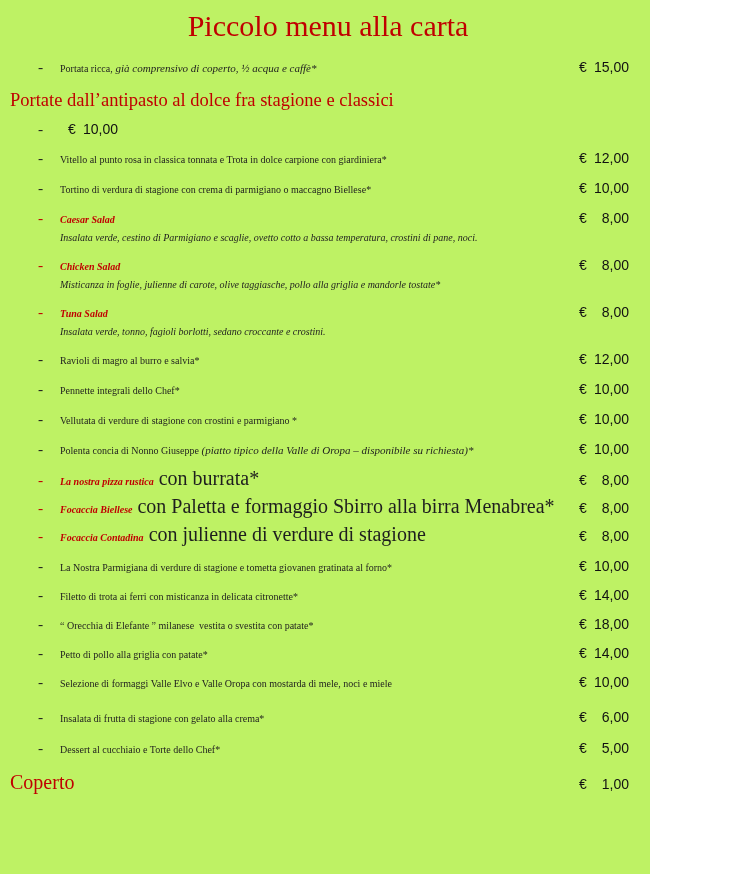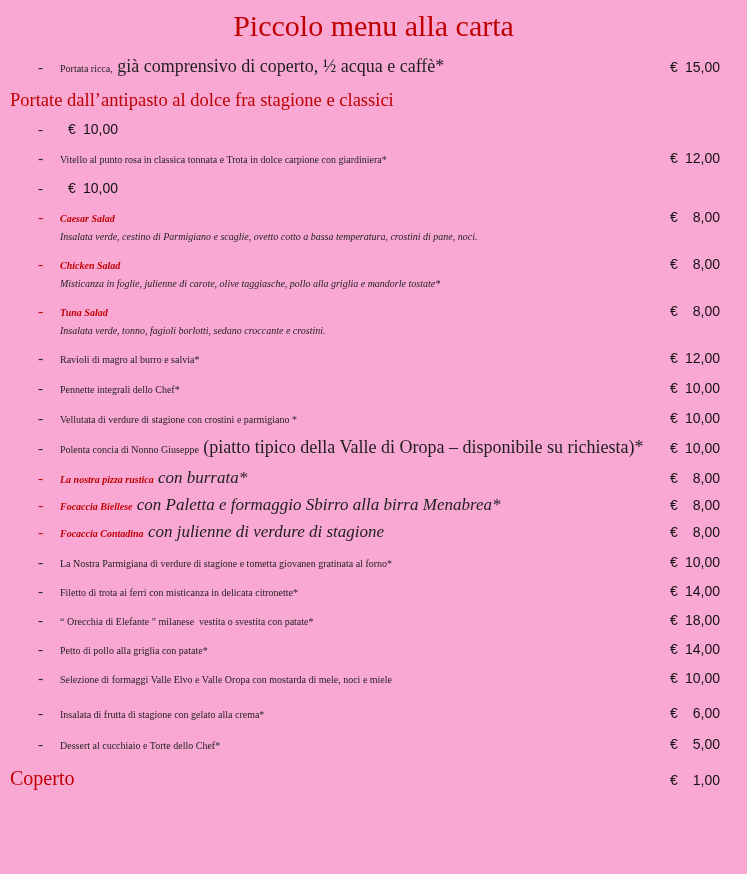--- a/index.html
+++ b/index.html
@@ -1,24 +1,24 @@
 <!DOCTYPE html>
 <html style="--accent: #C00000;"><head>
 <meta charset="utf-8">
 <style>
   :root { --accent:#C00000; --ink:#1E1E1E; }
   * { margin:0; padding:0; box-sizing:border-box; }
   html,body { background:#fff; }
   .page {
     position:relative;
-    width:747px; height:874px;
-    background:#f9a8d4;
+    width:650px; height:874px;
+    background:#bef264;
     color:var(--ink);
     font-family:"Liberation Serif","DejaVu Serif",serif;
-    padding:6px 27px 0 10px;
+    padding:6px 21px 0 10px;
     overflow:hidden;
   }
   .title-band { margin:0 -27px 0 -10px; text-align:center; }
   .title {
     font-family:"Liberation Serif","DejaVu Serif",serif;
     font-weight:400;
     font-size:30px;
     line-height:40px;
     color:var(--accent);
   }
@@ -30,22 +30,22 @@
   }
   .h-proposta { margin-top:34px; }
   .h-portate  { margin-top:10px; }
 
   .row { display:flex; align-items:baseline; line-height:17px; margin-bottom:11px; }
   .dash { flex:0 0 22px; margin-left:28px; font-size:15.5px; }
   .dash.red { color:var(--accent); }
   .text { flex:1 1 auto; white-space:pre-wrap; font-size:15.5px; }
   .name { font-size:10px; }
   .name.red { color:var(--accent); font-weight:700;font-style:italic; }
-  .note { font-size:18px; }
-  .suffix { font-style:italic; font-size:17px; }
+  .note { font-size:11px;font-style:italic; }
+  .suffix { font-size:20px; }
   .price {
     flex:0 0 50px; margin-left:8px;
     display:flex; justify-content:space-between; align-items:baseline;
     font-family:"Liberation Sans","DejaVu Sans",sans-serif;
     font-size:14px; line-height:17px; color:#111;
   }
   .desc {
     font-style:italic;
     font-size:10px;
     line-height:15px;
@@ -101,20 +101,21 @@
     <div class="row">
       <span class="dash">-</span>
       <span class="text"><span class="name">Vitello al punto rosa in classica tonnata e Trota in dolce carpione con giardiniera*</span></span>
       <span class="price">
           <span>€</span>
           <span>12,00</span>
         </span>
     </div>
     <div class="row">
       <span class="dash">-</span>
+      <span class="text"><span class="name">Tortino di verdura di stagione con crema di parmigiano o maccagno Biellese*</span></span>
       <span class="price">
           <span>€</span>
           <span>10,00</span>
         </span>
     </div>
   </div>
 
   <div class="group g-insalate">
     <div>
       <div class="row salad-row">

